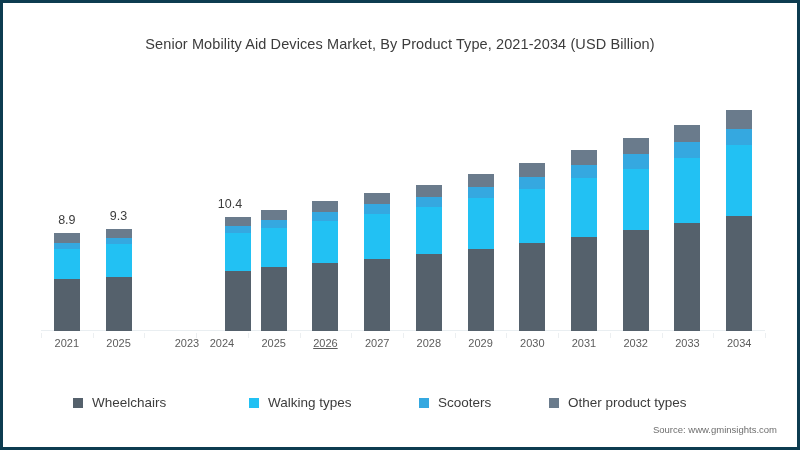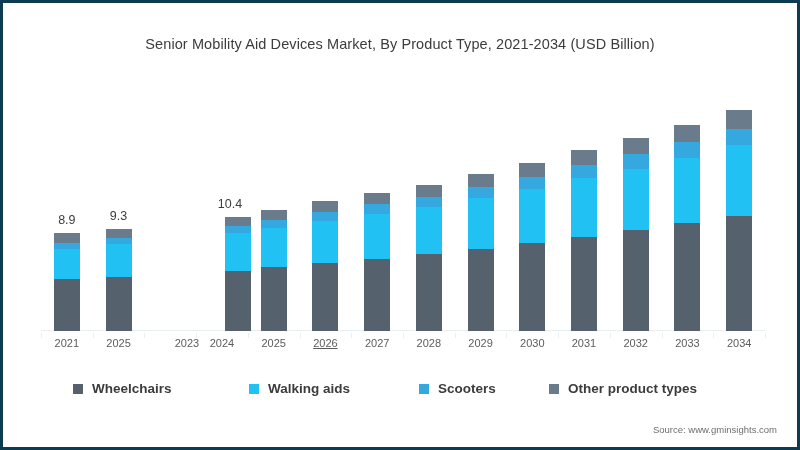--- a/index.html
+++ b/index.html
@@ -95,24 +95,23 @@
   .gridtick{
     position:absolute;
     top:0;
     width:1px;height:5px;
     background:#eceff1;
   }
   
   #legend{
     position:absolute;
     left:70px;
-    top:378px;
+    top:392px;
     width:660px;
     height:22px;
-    font-weight:bold;
   }
   .legend-item{
     position:absolute;
     top:0;
     display:flex;
     align-items:center;
     white-space:nowrap;
   }
   .legend-swatch{
     width:10px;height:10px;
@@ -284,21 +283,21 @@
       <div class="gridtick" style="left: 724px;"></div>
     </div>
 
   <div id="legend">
       <div class="legend-item" style="left: 0px;">
         <span class="legend-swatch" style="background: rgb(85, 97, 108);"></span>
         <span class="legend-label">Wheelchairs</span>
       </div>
       <div class="legend-item" style="left: 176px;">
         <span class="legend-swatch" style="background: rgb(34, 193, 243);"></span>
-        <span class="legend-label">Walking aids</span>
+        <span class="legend-label">Walking types</span>
       </div>
       <div class="legend-item" style="left: 346px;">
         <span class="legend-swatch" style="background: rgb(53, 168, 224);"></span>
         <span class="legend-label">Scooters</span>
       </div>
       <div class="legend-item" style="left: 476px;">
         <span class="legend-swatch" style="background: rgb(106, 123, 140);"></span>
         <span class="legend-label">Other product types</span>
       </div>
     </div>

